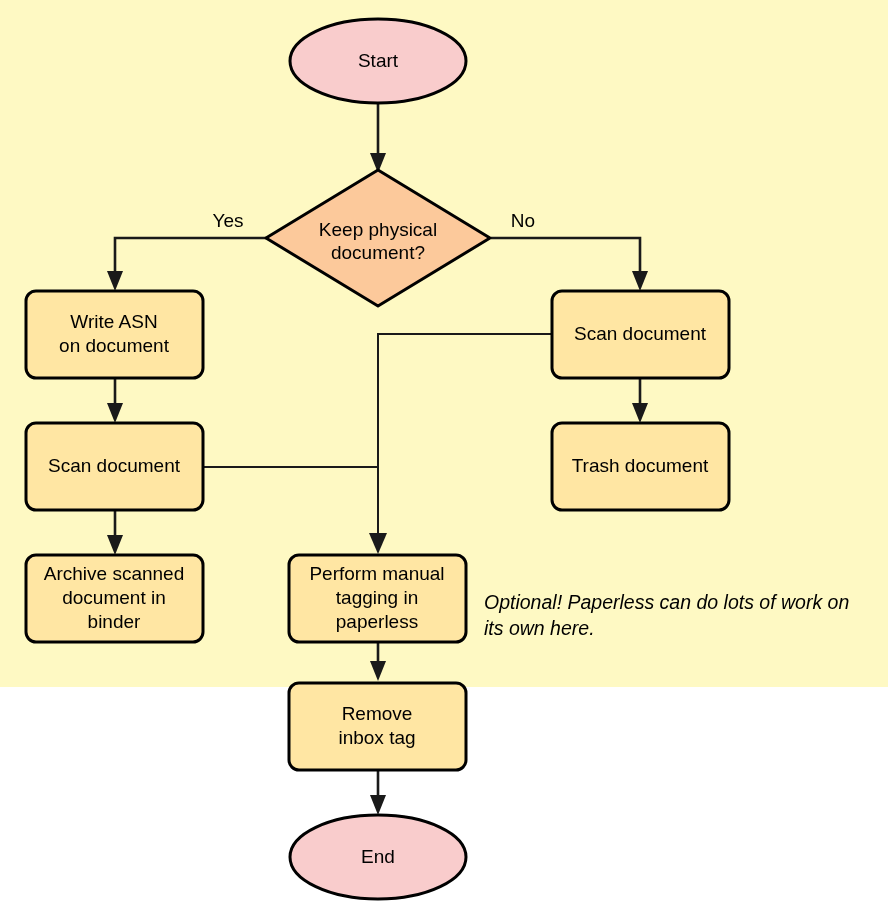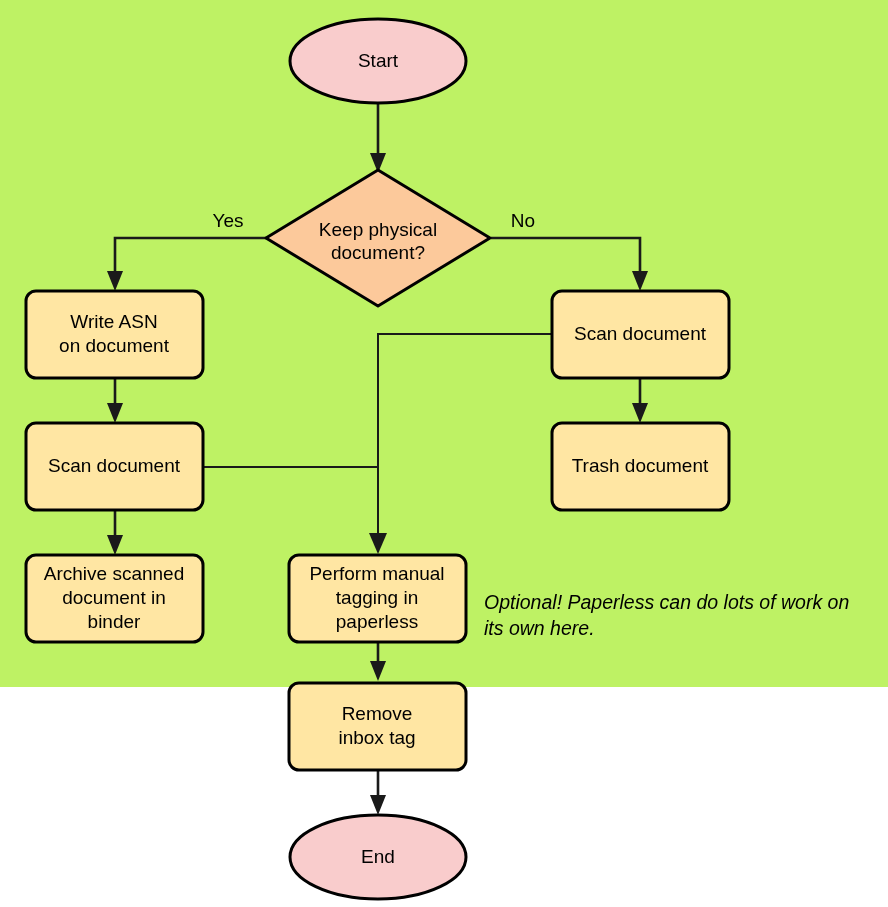--- a/index.html
+++ b/index.html
@@ -11,21 +11,21 @@
   body {
     width: 888px;
     height: 907px;
     overflow: hidden;
     font-family: "Liberation Sans", sans-serif;
   }
   #flowchart-root {
     position: relative;
     width: 888px;
     height: 687px;
-    background: #bef264;
+    background: #fef9c3;
   }
   svg.flow-canvas {
     display: block;
     width: 888px;
     height: 907px;
   }
   .node-shape {
     stroke: #000000;
     stroke-width: 3;
     stroke-linejoin: round;

